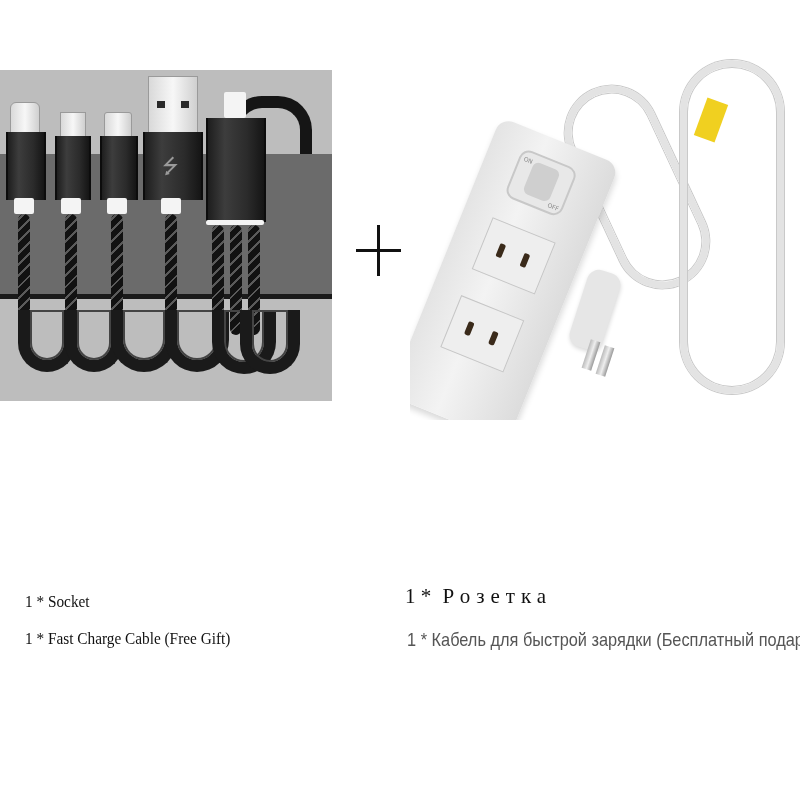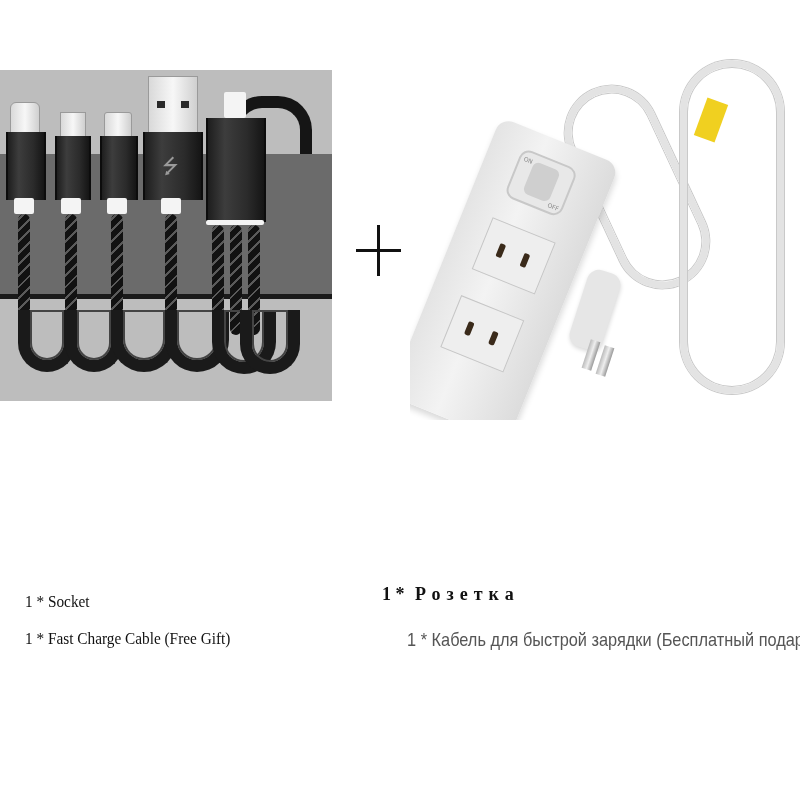--- a/index.html
+++ b/index.html
@@ -35,21 +35,21 @@
   .outlet { position:absolute; width:66px; height:54px; border:1px solid #c6c6c6; background:#eeeeee; }
   .slot { position:absolute; width:6px; height:14px; background:#3a2a1a; border-radius:2px; }
   .plug { position:absolute; left:168px; top:230px; width:34px; height:80px; background:#e6e6e6; border-radius:12px; transform:rotate(18deg); box-shadow:1px 2px 4px rgba(0,0,0,0.15); }
   .prong { position:absolute; width:10px; height:30px; background:linear-gradient(90deg,#bbb,#eee,#999); transform:rotate(18deg); }
   .tag { position:absolute; left:290px; top:60px; width:22px; height:40px; background:#f0d020; transform:rotate(20deg); }
 
   
   .cap { position:absolute; white-space:nowrap; color:#111; }
   .cap-en-1 { left:25px; top:592px; font-size:17px; font-family:"Liberation Serif", serif; transform:scaleX(0.9); transform-origin:left; }
   .cap-en-2 { left:25px; top:629px; font-size:17px; font-family:"Liberation Serif", serif; transform:scaleX(0.9); transform-origin:left; }
-  .cap-ru-1 { left:382px; top:584px; font-size:18px; font-family:"Liberation Serif", serif; letter-spacing:6px;font-weight:bold; }
+  .cap-ru-1 { left:405px; top:584px; font-size:21px; font-family:"Liberation Serif", serif; letter-spacing:6px; }
   .cap-ru-2 { left:407px; top:629px; font-size:19px; font-family:"Liberation Sans", sans-serif; color:#555; transform:scaleX(0.86); transform-origin:left; }
   .qty { letter-spacing:0; }
 </style>
 </head>
 <body>
 
 <div class="cable-photo">
   <div class="arch"></div>
   <div class="band"></div>
 

